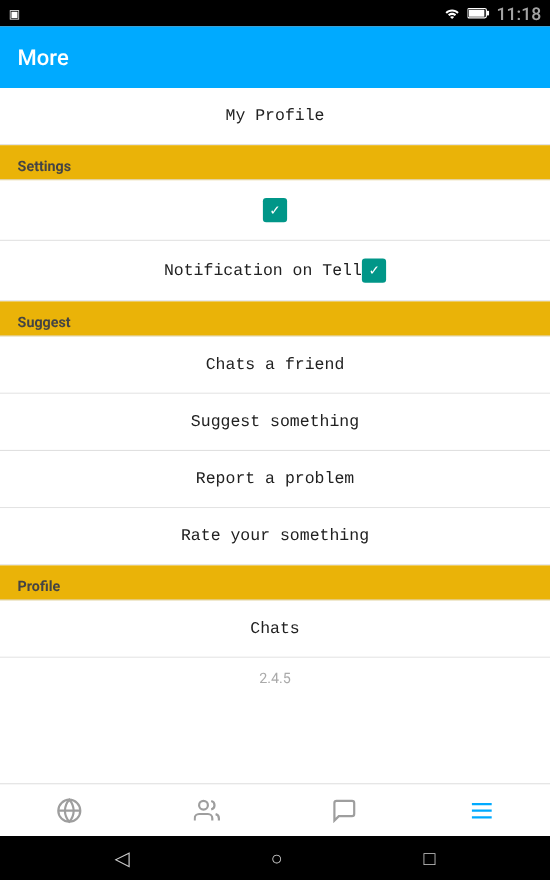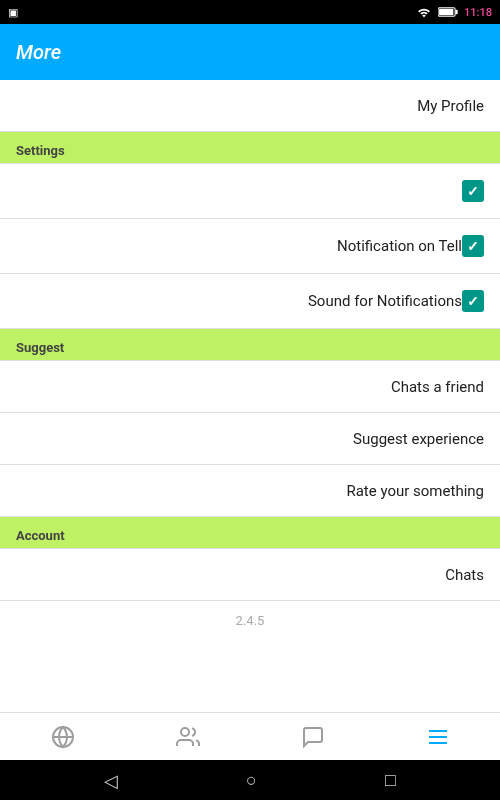--- a/index.html
+++ b/index.html
@@ -29,68 +29,68 @@
     .status-bar-right {
       display: flex;
       align-items: center;
       gap: 6px;
     }
     .status-icon {
       color: #fff;
       font-size: 11px;
     }
     .status-time {
-      color: #ec4899;
-      font-size: 11px;
+      color: #a3a3a3;
+      font-size: 16px;
       font-weight: 500;
     }
 
     
     .top-bar {
       background: #00AAFF;
       height: 56px;
       display: flex;
       align-items: center;
       padding: 0 16px;
-      font-style: italic;
     }
     .top-bar-title {
       color: #fff;
       font-size: 20px;
       font-weight: 500;
     }
 
     
     .content {
       background: #fff;
       flex: 1;
       overflow-y: auto;
       height: calc(800px - 24px - 56px - 48px - 40px);
     }
 
     
     .menu-item {
       display: flex;
       align-items: center;
-      justify-content: flex-end;
+      justify-content: center;
       padding: 16px 16px;
       border-bottom: 1px solid #e0e0e0;
       background: #fff;
       cursor: pointer;
       min-height: 52px;
+      font-family: Liberation Mono, monospace;
     }
     .menu-item-text {
       font-size: 15px;
       color: #212121;
     }
 
     
     .section-header {
       padding: 8px 16px 4px;
-      background: #bef264;
+      background: #eab308;
       border-bottom: 1px solid #e0e0e0;
     }
     .section-header-text {
       font-size: 13px;
       color: #444;
       font-weight: 700;
     }
 
     
     .checkbox {
@@ -201,44 +201,43 @@
 
   <div class="menu-item">
     <div class="checkbox"></div>
   </div>
 
   <div class="menu-item">
     <span class="menu-item-text">Notification on Tell</span>
     <div class="checkbox"></div>
   </div>
 
-  <div class="menu-item">
-    <span class="menu-item-text">Sound for Notifications</span>
-    <div class="checkbox"></div>
-  </div>
 
   <div class="section-header">
     <span class="section-header-text">Suggest</span>
   </div>
 
   <div class="menu-item">
     <span class="menu-item-text">Chats a friend</span>
   </div>
 
   <div class="menu-item">
-    <span class="menu-item-text">Suggest experience</span>
-  </div>
-
+    <span class="menu-item-text">Suggest something</span>
+  </div>
+
+  <div class="menu-item">
+    <span class="menu-item-text">Report a problem</span>
+  </div>
 
   <div class="menu-item">
     <span class="menu-item-text">Rate your something</span>
   </div>
 
   <div class="section-header">
-    <span class="section-header-text">Account</span>
+    <span class="section-header-text">Profile</span>
   </div>
 
   <div class="menu-item">
     <span class="menu-item-text">Chats</span>
   </div>
 
   <div class="version-text">2.4.5</div>
 
 </div>
 

